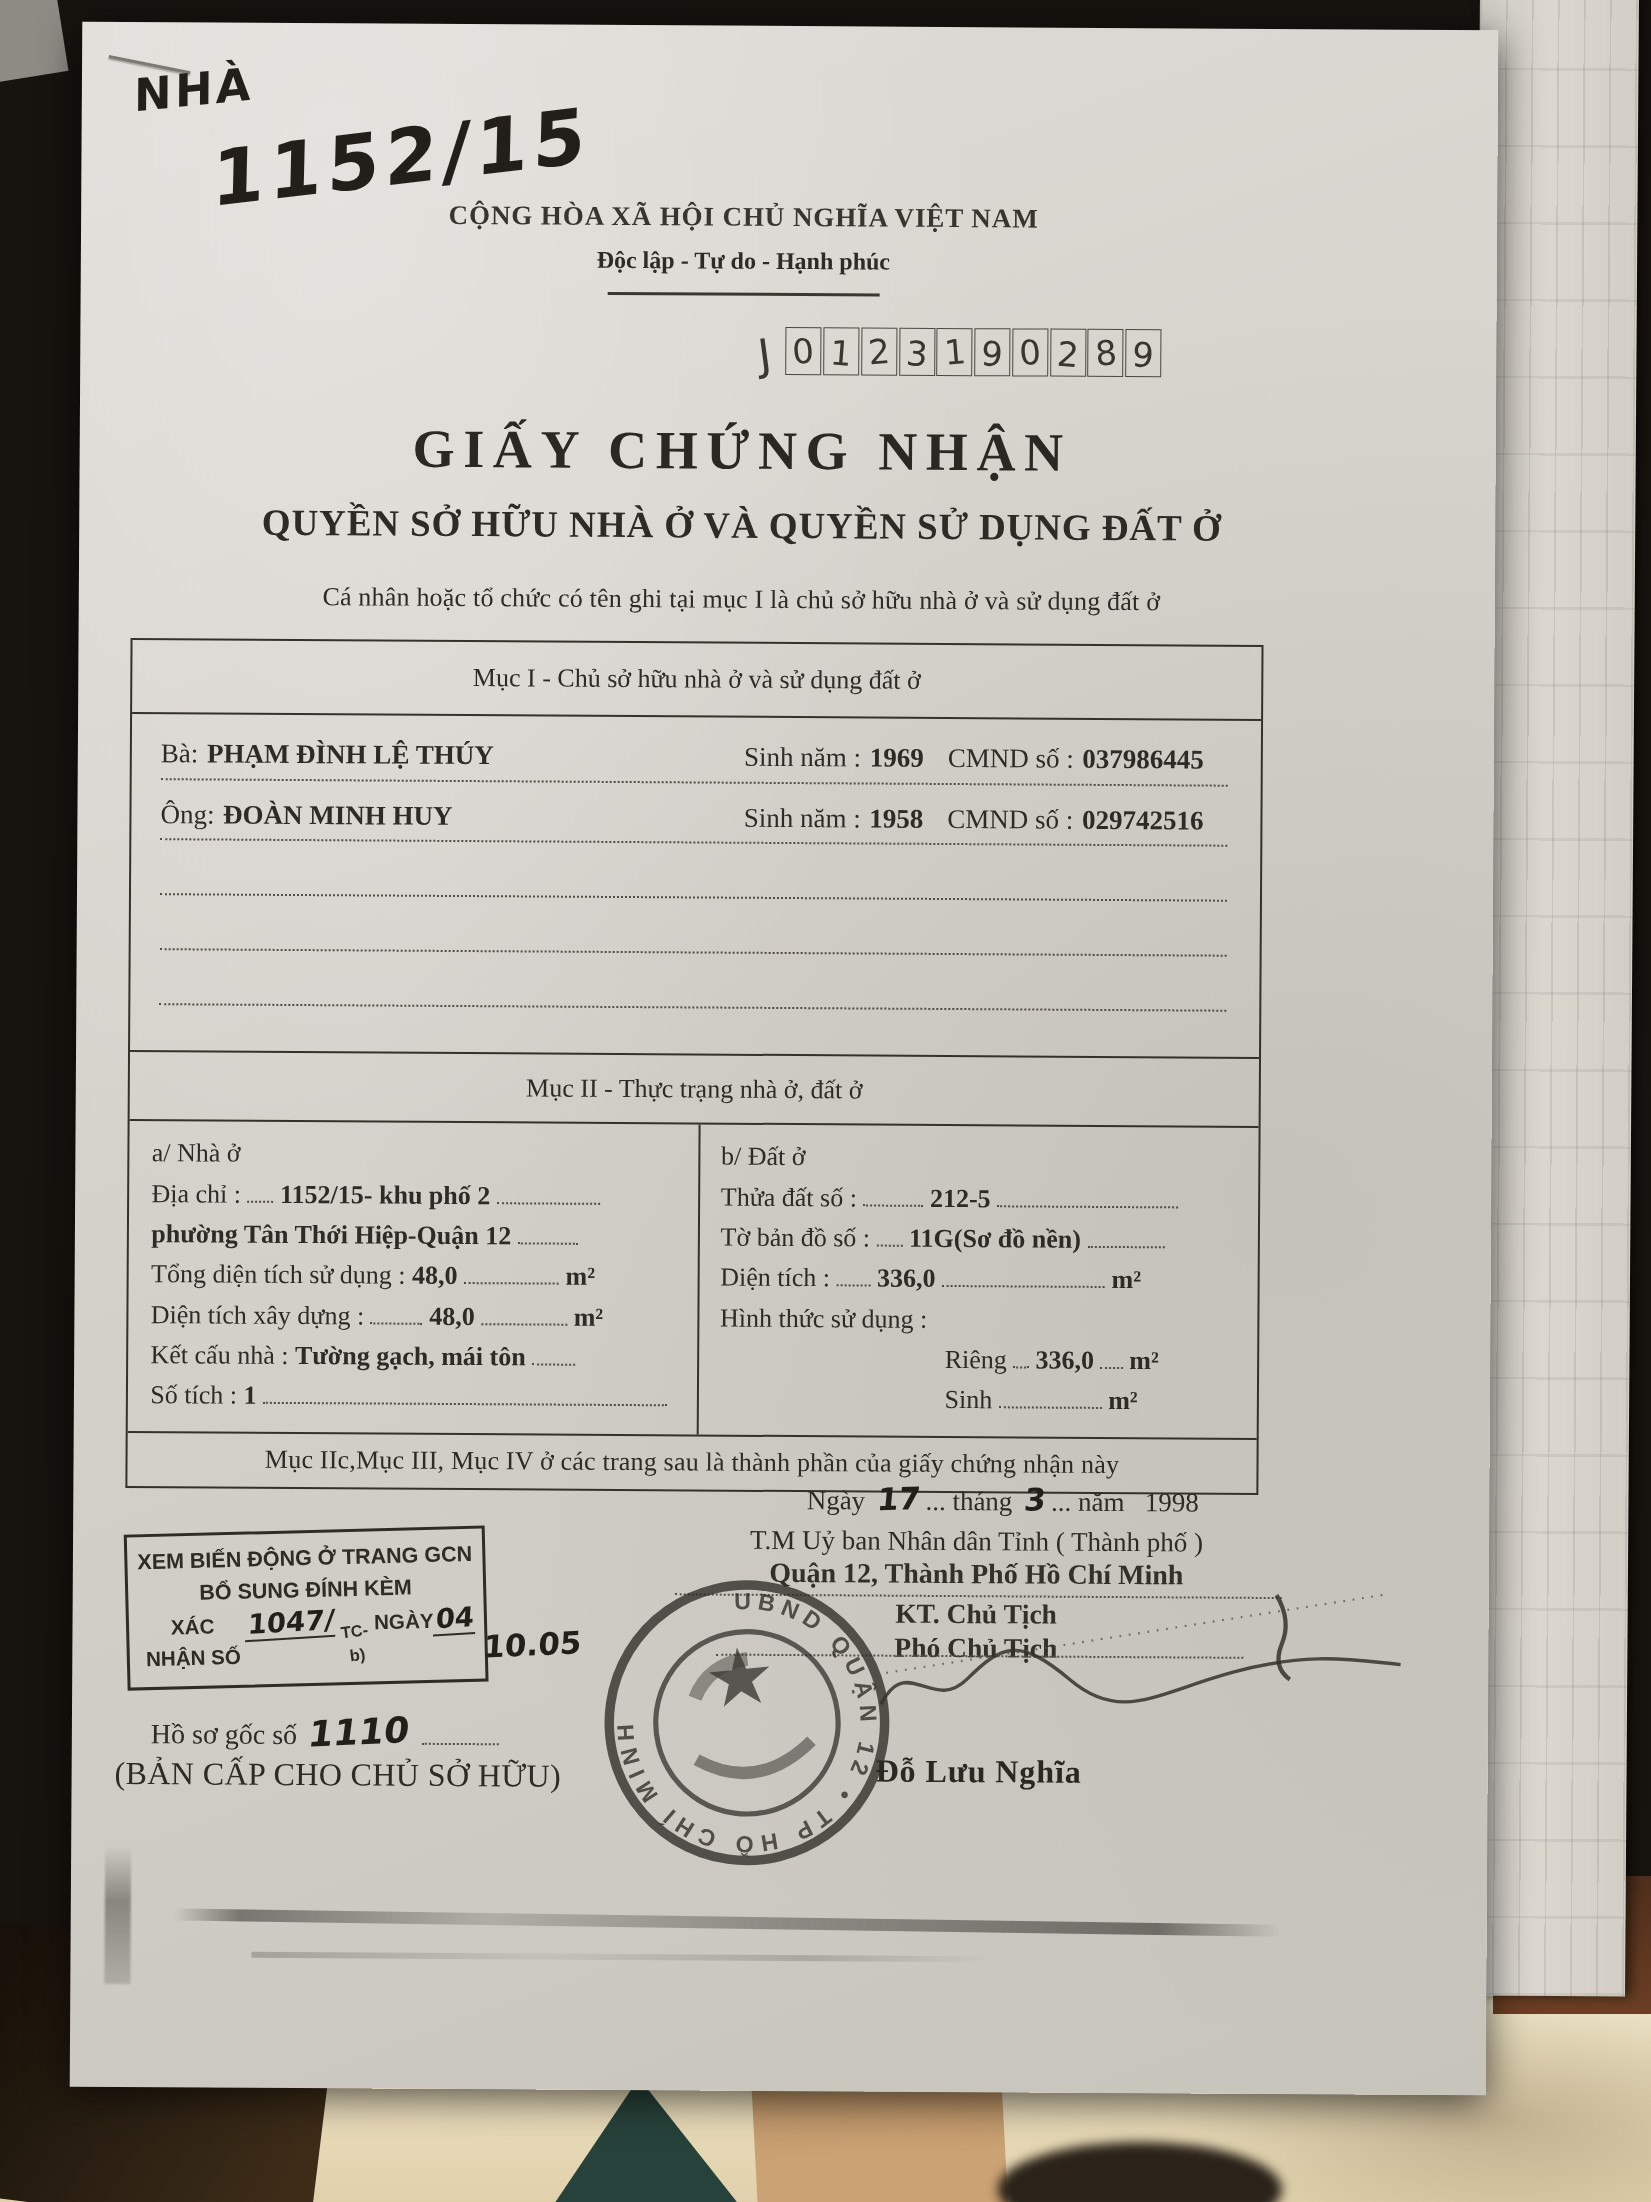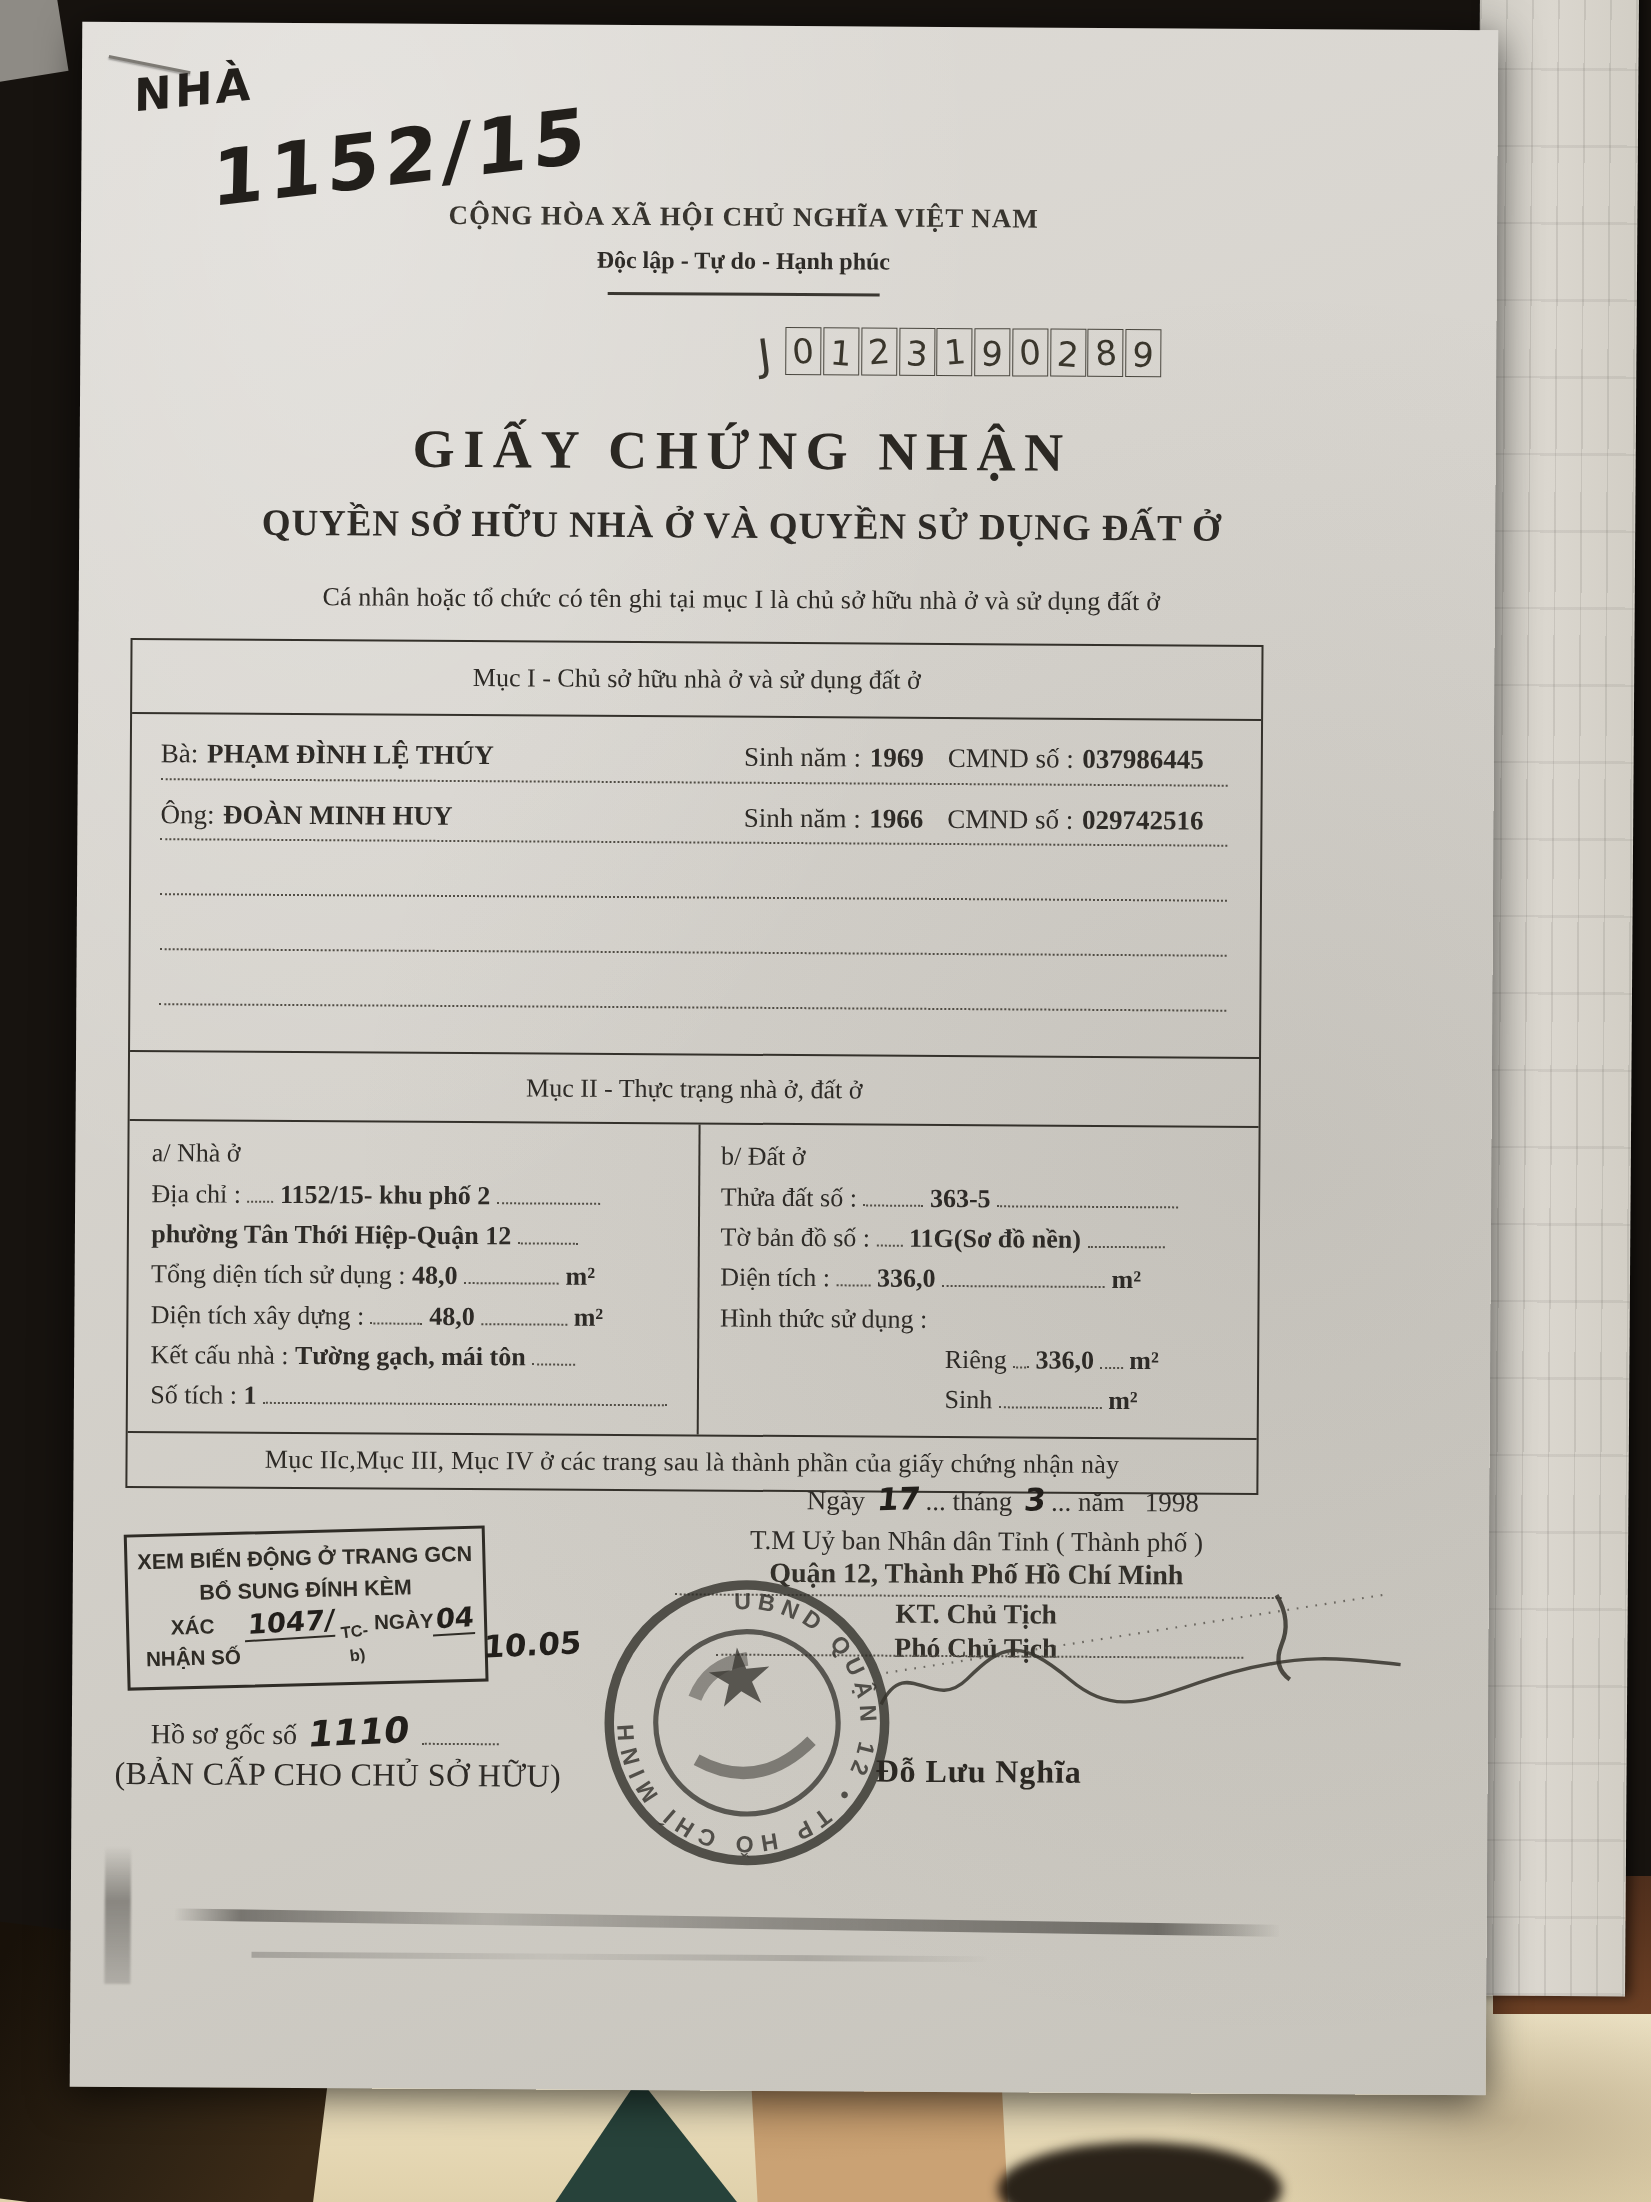--- a/index.html
+++ b/index.html
@@ -178,21 +178,21 @@
           <span class="lbl">Sinh năm :</span>
           <span class="vl">1969</span>
           <span class="lbl">CMND số :</span>
           <span class="vl">037986445</span>
         </div>
         <div class="prow">
           <span>Ông:</span>
           <span class="nm">ĐOÀN MINH HUY</span>
           <span class="mid"></span>
           <span class="lbl">Sinh năm :</span>
-          <span class="vl">1966</span>
+          <span class="vl">1958</span>
           <span class="lbl">CMND số :</span>
           <span class="vl">029742516</span>
         </div>
         <div class="fill-line"></div>
         <div class="fill-line"></div>
         <div class="fill-line"></div>
       </div>
 
       <div class="t-head2">Mục II - Thực trạng nhà ở, đất ở</div>
 
@@ -231,21 +231,21 @@
             <span>Số tích :</span>
             <span class="vl">1</span>
             <span class="dots-s" style="width:404px"></span>
           </div>
         </div>
         <div class="col-b">
           <div class="ln">b/ Đất ở</div>
           <div class="ln">
             <span>Thửa đất số :</span>
             <span class="dots-s" style="width:60px"></span>
-            <span class="vl">363-5</span>
+            <span class="vl">212-5</span>
             <span class="dots-s" style="width:181px"></span>
           </div>
           <div class="ln">
             <span>Tờ bản đồ số :</span>
             <span class="dots-s" style="width:26px"></span>
             <span class="vl">11G(Sơ đồ nền)</span>
             <span class="dots-s" style="width:77px"></span>
           </div>
           <div class="ln">
             <span>Diện tích :</span>

